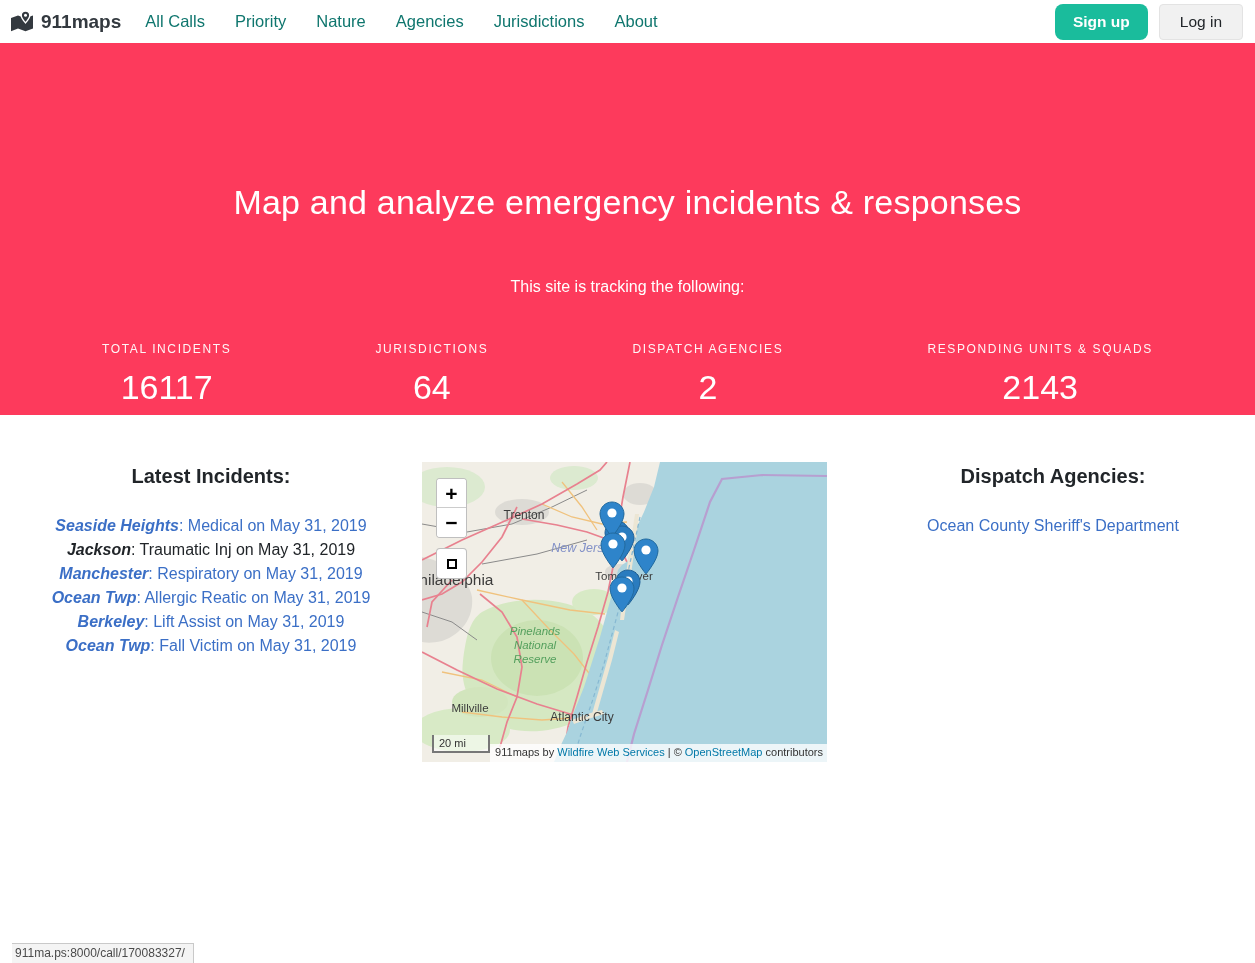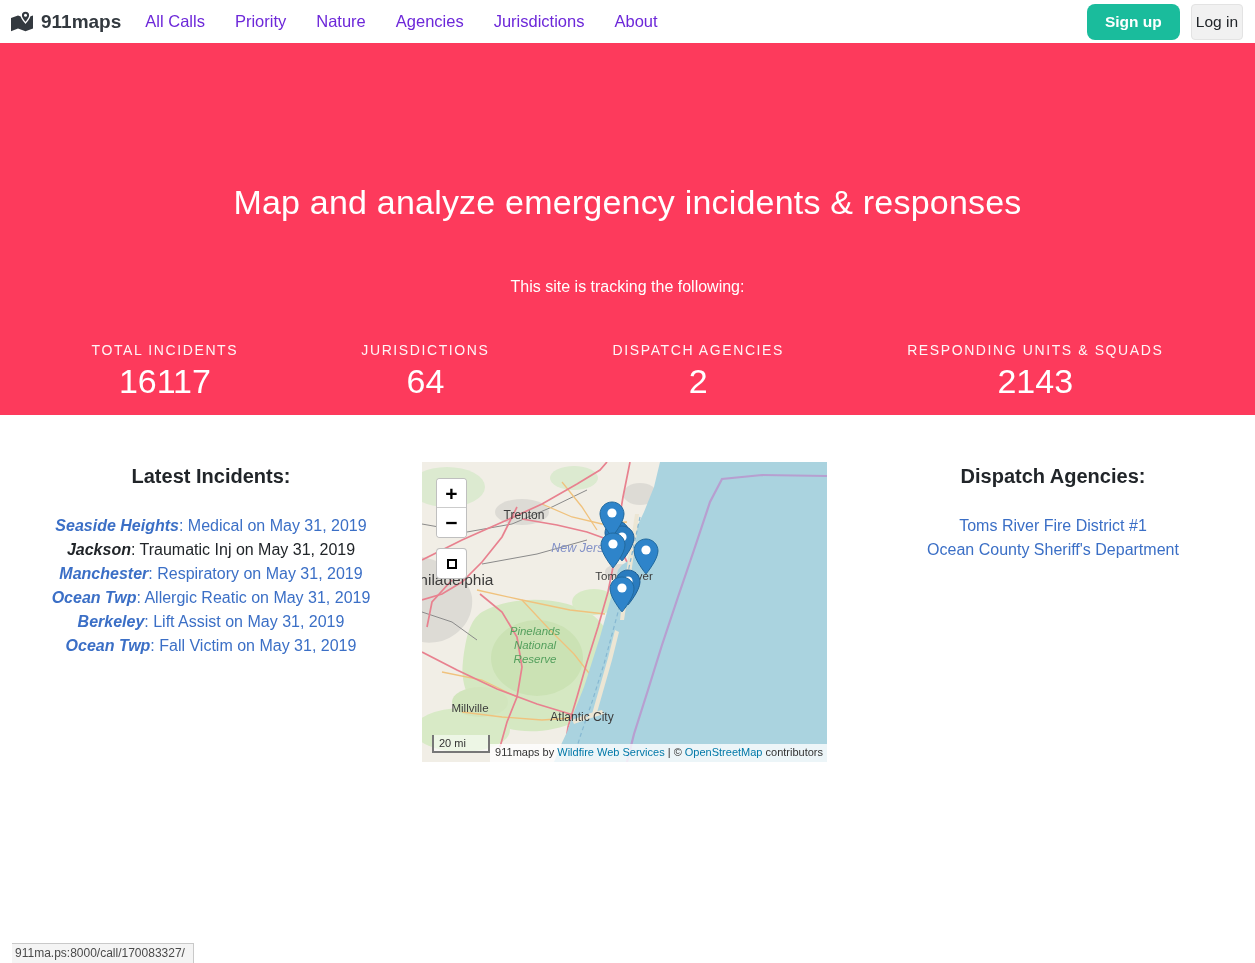--- a/index.html
+++ b/index.html
@@ -10,42 +10,42 @@
     position:relative; overflow:hidden;
   }
   
   .navbar {
     height:43px; background:#fff; display:flex; align-items:center;
     padding:0 12px 0 10px;
   }
   .brand { display:flex; align-items:center; gap:7px; cursor:pointer; margin-right:24px; }
   .brand-text { font-size:19px; font-weight:bold; color:#33393f; }
   .nav-links { display:flex; list-style:none; align-items:center; gap:30px; flex:1; }
-  .nav-links li { font-size:16.5px; color:#6d28d9; cursor:pointer; }
+  .nav-links li { font-size:16.5px; color:#0f766e; cursor:pointer; }
   .nav-buttons { display:flex; align-items:center; gap:11px; }
   .btn-signup {
     background:#1abc9c; color:#fff; font-weight:bold; font-size:15.5px;
     border:none; border-radius:8px; padding:9px 18px; cursor:pointer;
     font-family:inherit;
   }
   .btn-login {
     background:#f1f1f1; color:#212529; font-size:15.5px;
-    border:1px solid #e3e3e3; border-radius:4px; padding:8px 4px; cursor:pointer;
+    border:1px solid #e3e3e3; border-radius:4px; padding:8px 20px; cursor:pointer;
     font-family:inherit;
   }
   
   .hero {
     height:372px; background:#fd3a5c; color:#fff; text-align:center;
     padding-top:140px;
   }
   .hero h1 { font-size:34px; font-weight:400; letter-spacing:0.2px; margin-bottom:56px; }
   .hero .subtitle { font-size:16px; margin-bottom:46px; }
   .stats { display:flex; justify-content:space-around; align-items:flex-start; padding:0 30px; }
   .stat { text-align:center; }
-  .stat-label { font-size:14px; letter-spacing:1.6px; opacity:0.95; margin-bottom:4px; }
+  .stat-label { font-size:12px; letter-spacing:1.6px; opacity:0.95; margin-bottom:12px; }
   .stat-value { font-size:34px; font-weight:400; }
   
   .content { display:flex; align-items:flex-start; padding-top:47px; }
   .col-incidents { width:422px; text-align:center; padding-top:3px; }
   .col-agencies { flex:1; text-align:center; padding-top:3px; padding-left:24px; }
   .section-heading { font-size:20px; font-weight:bold; color:#212529; margin-bottom:26px; }
   .incident-row { font-size:16px; line-height:24px; color:#3b6fc6; cursor:pointer; }
   .incident-row b { font-weight:bold;font-style:italic; }
   .incident-row.visited { color:#212529; }
   .agency-link { display:block; font-size:16px; line-height:24px; color:#3b6fc6; text-decoration:none; cursor:pointer; }
@@ -259,19 +259,18 @@
       <span class="sq"></span>
     </div>
     <div class="map-scale">20 mi</div>
     <div class="map-attrib">
       <span>911maps by </span><a>Wildfire Web Services</a><span> | © </span><a>OpenStreetMap</a><span> contributors</span>
     </div>
   </section>
 
   <section class="col-agencies">
     <h2 class="section-heading">Dispatch Agencies:</h2>
-    <a class="agency-link">Toms River Fire District #1</a>
     <a class="agency-link">Ocean County Sheriff's Department</a>
   </section>
 
 </main>
 
 <div class="status-bar">911ma.ps:8000/call/170083327/</div>
 
 </body></html>

